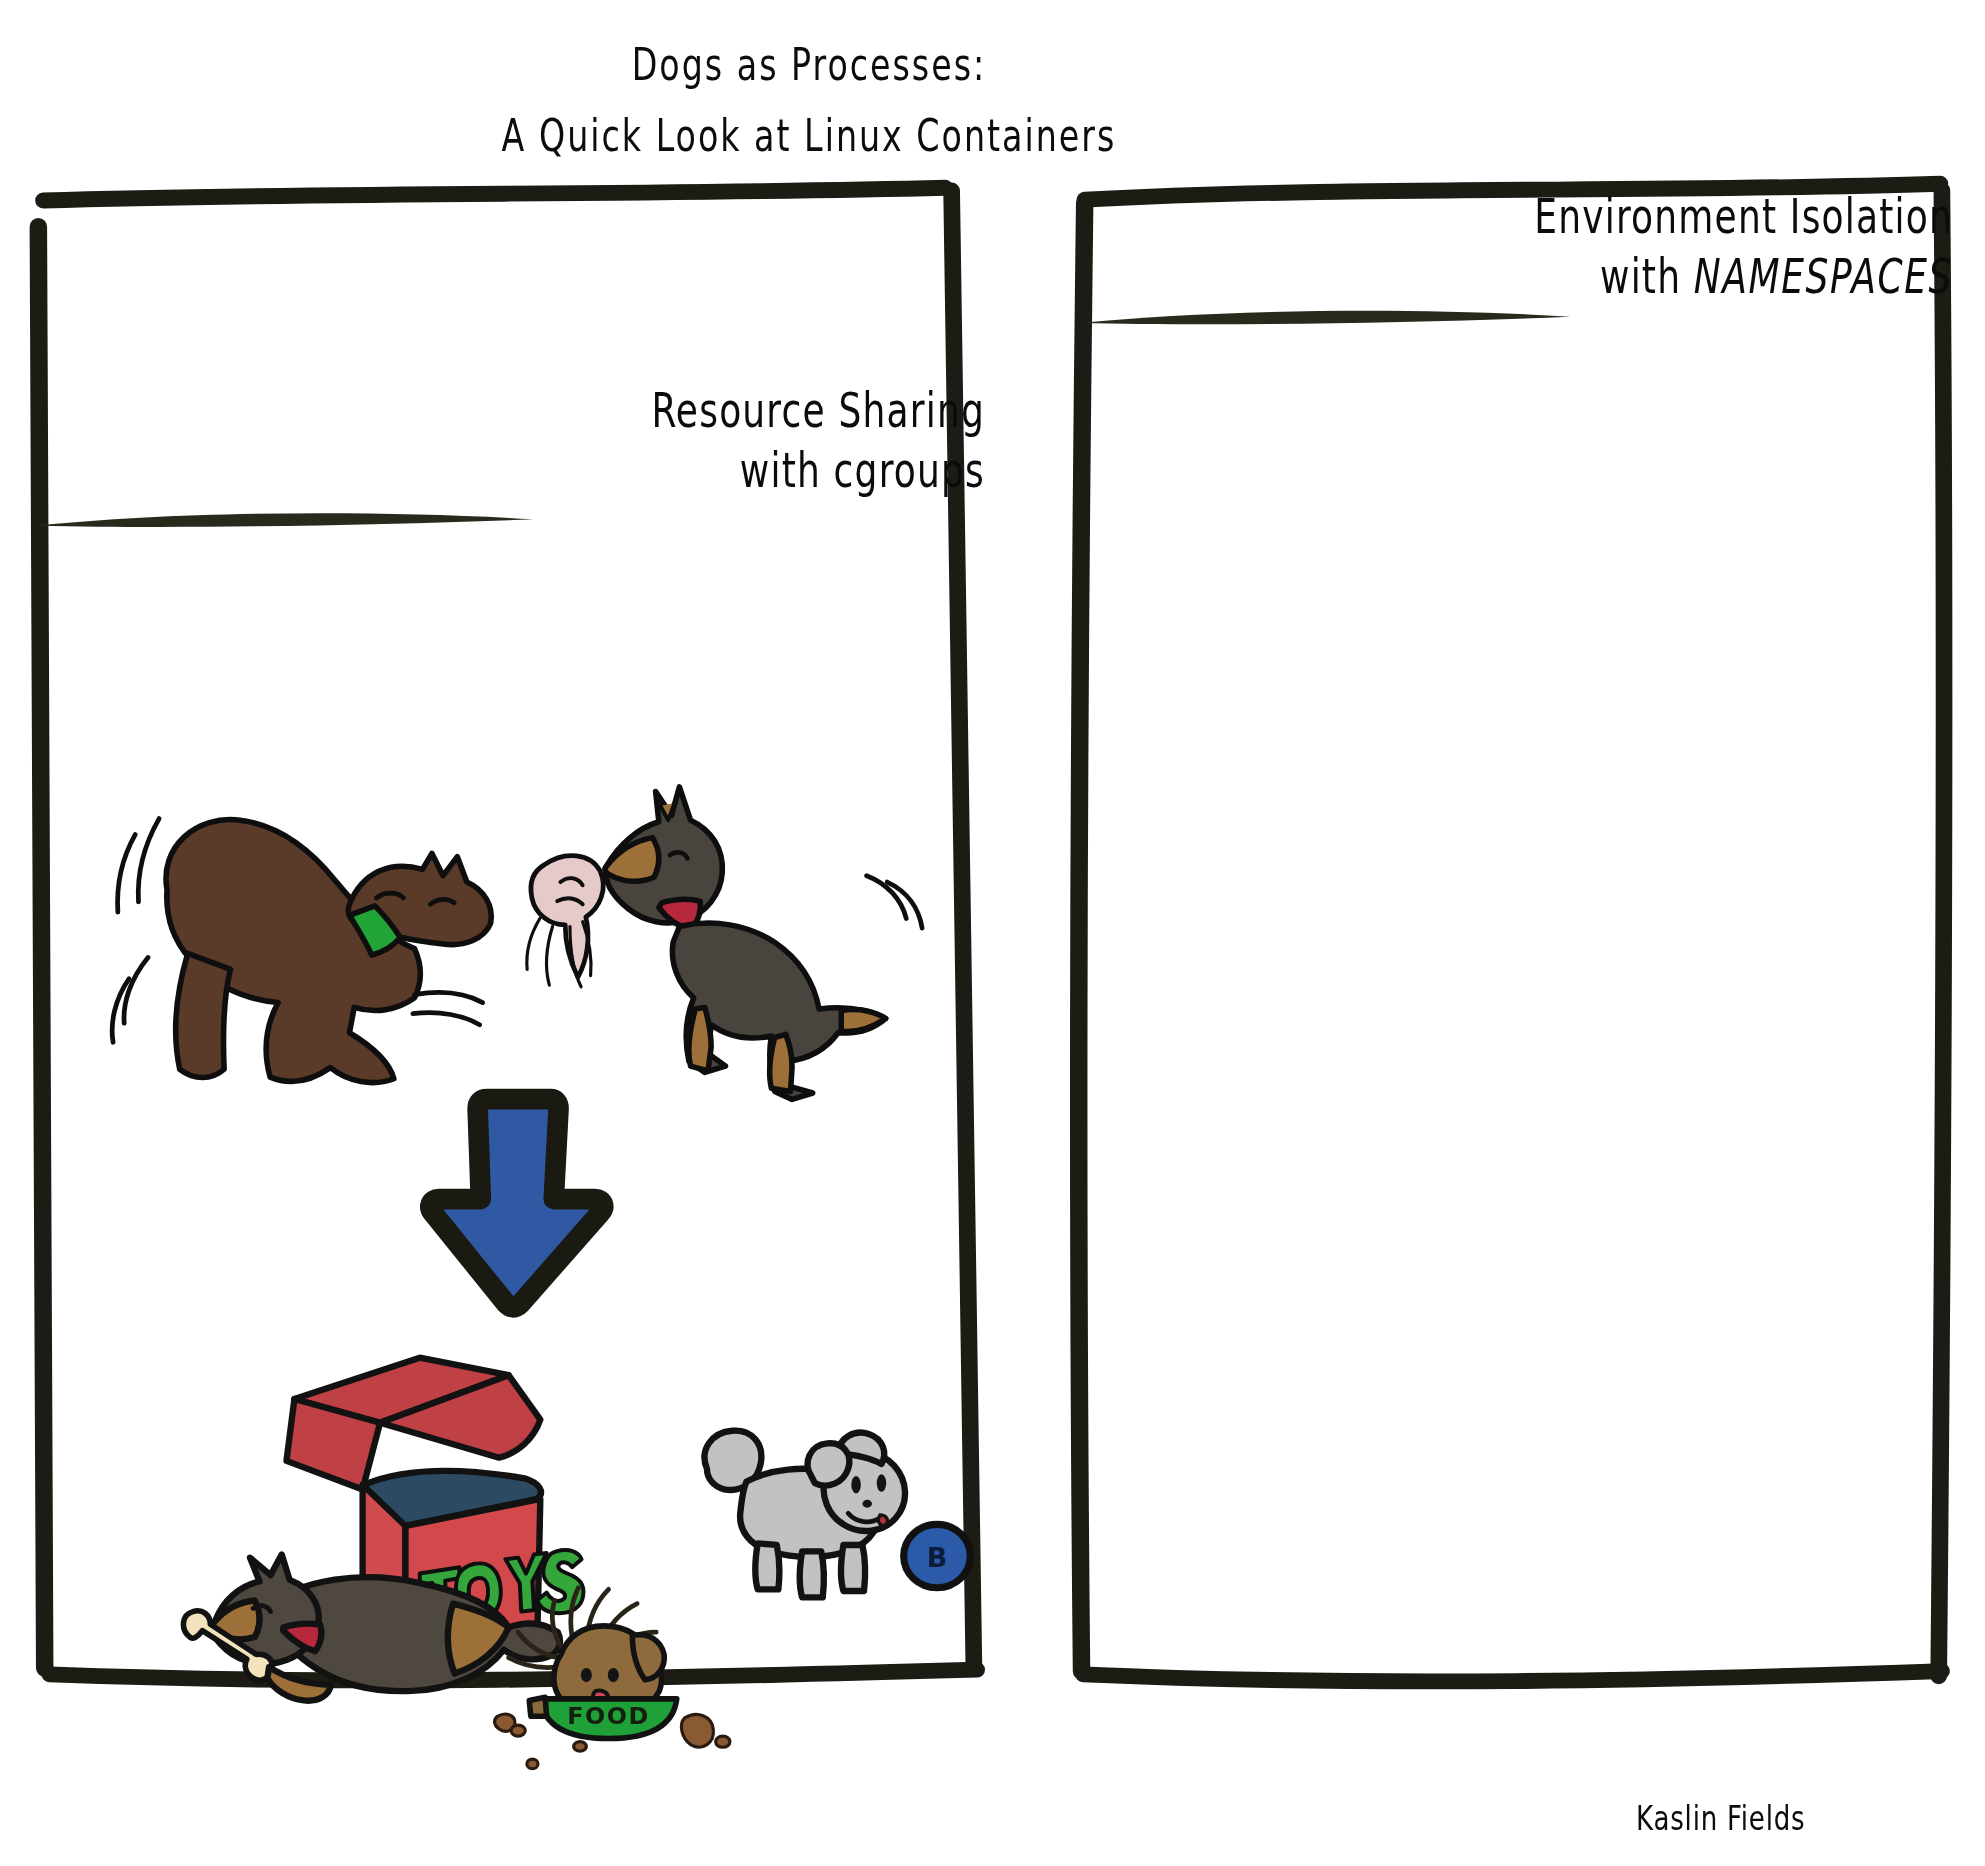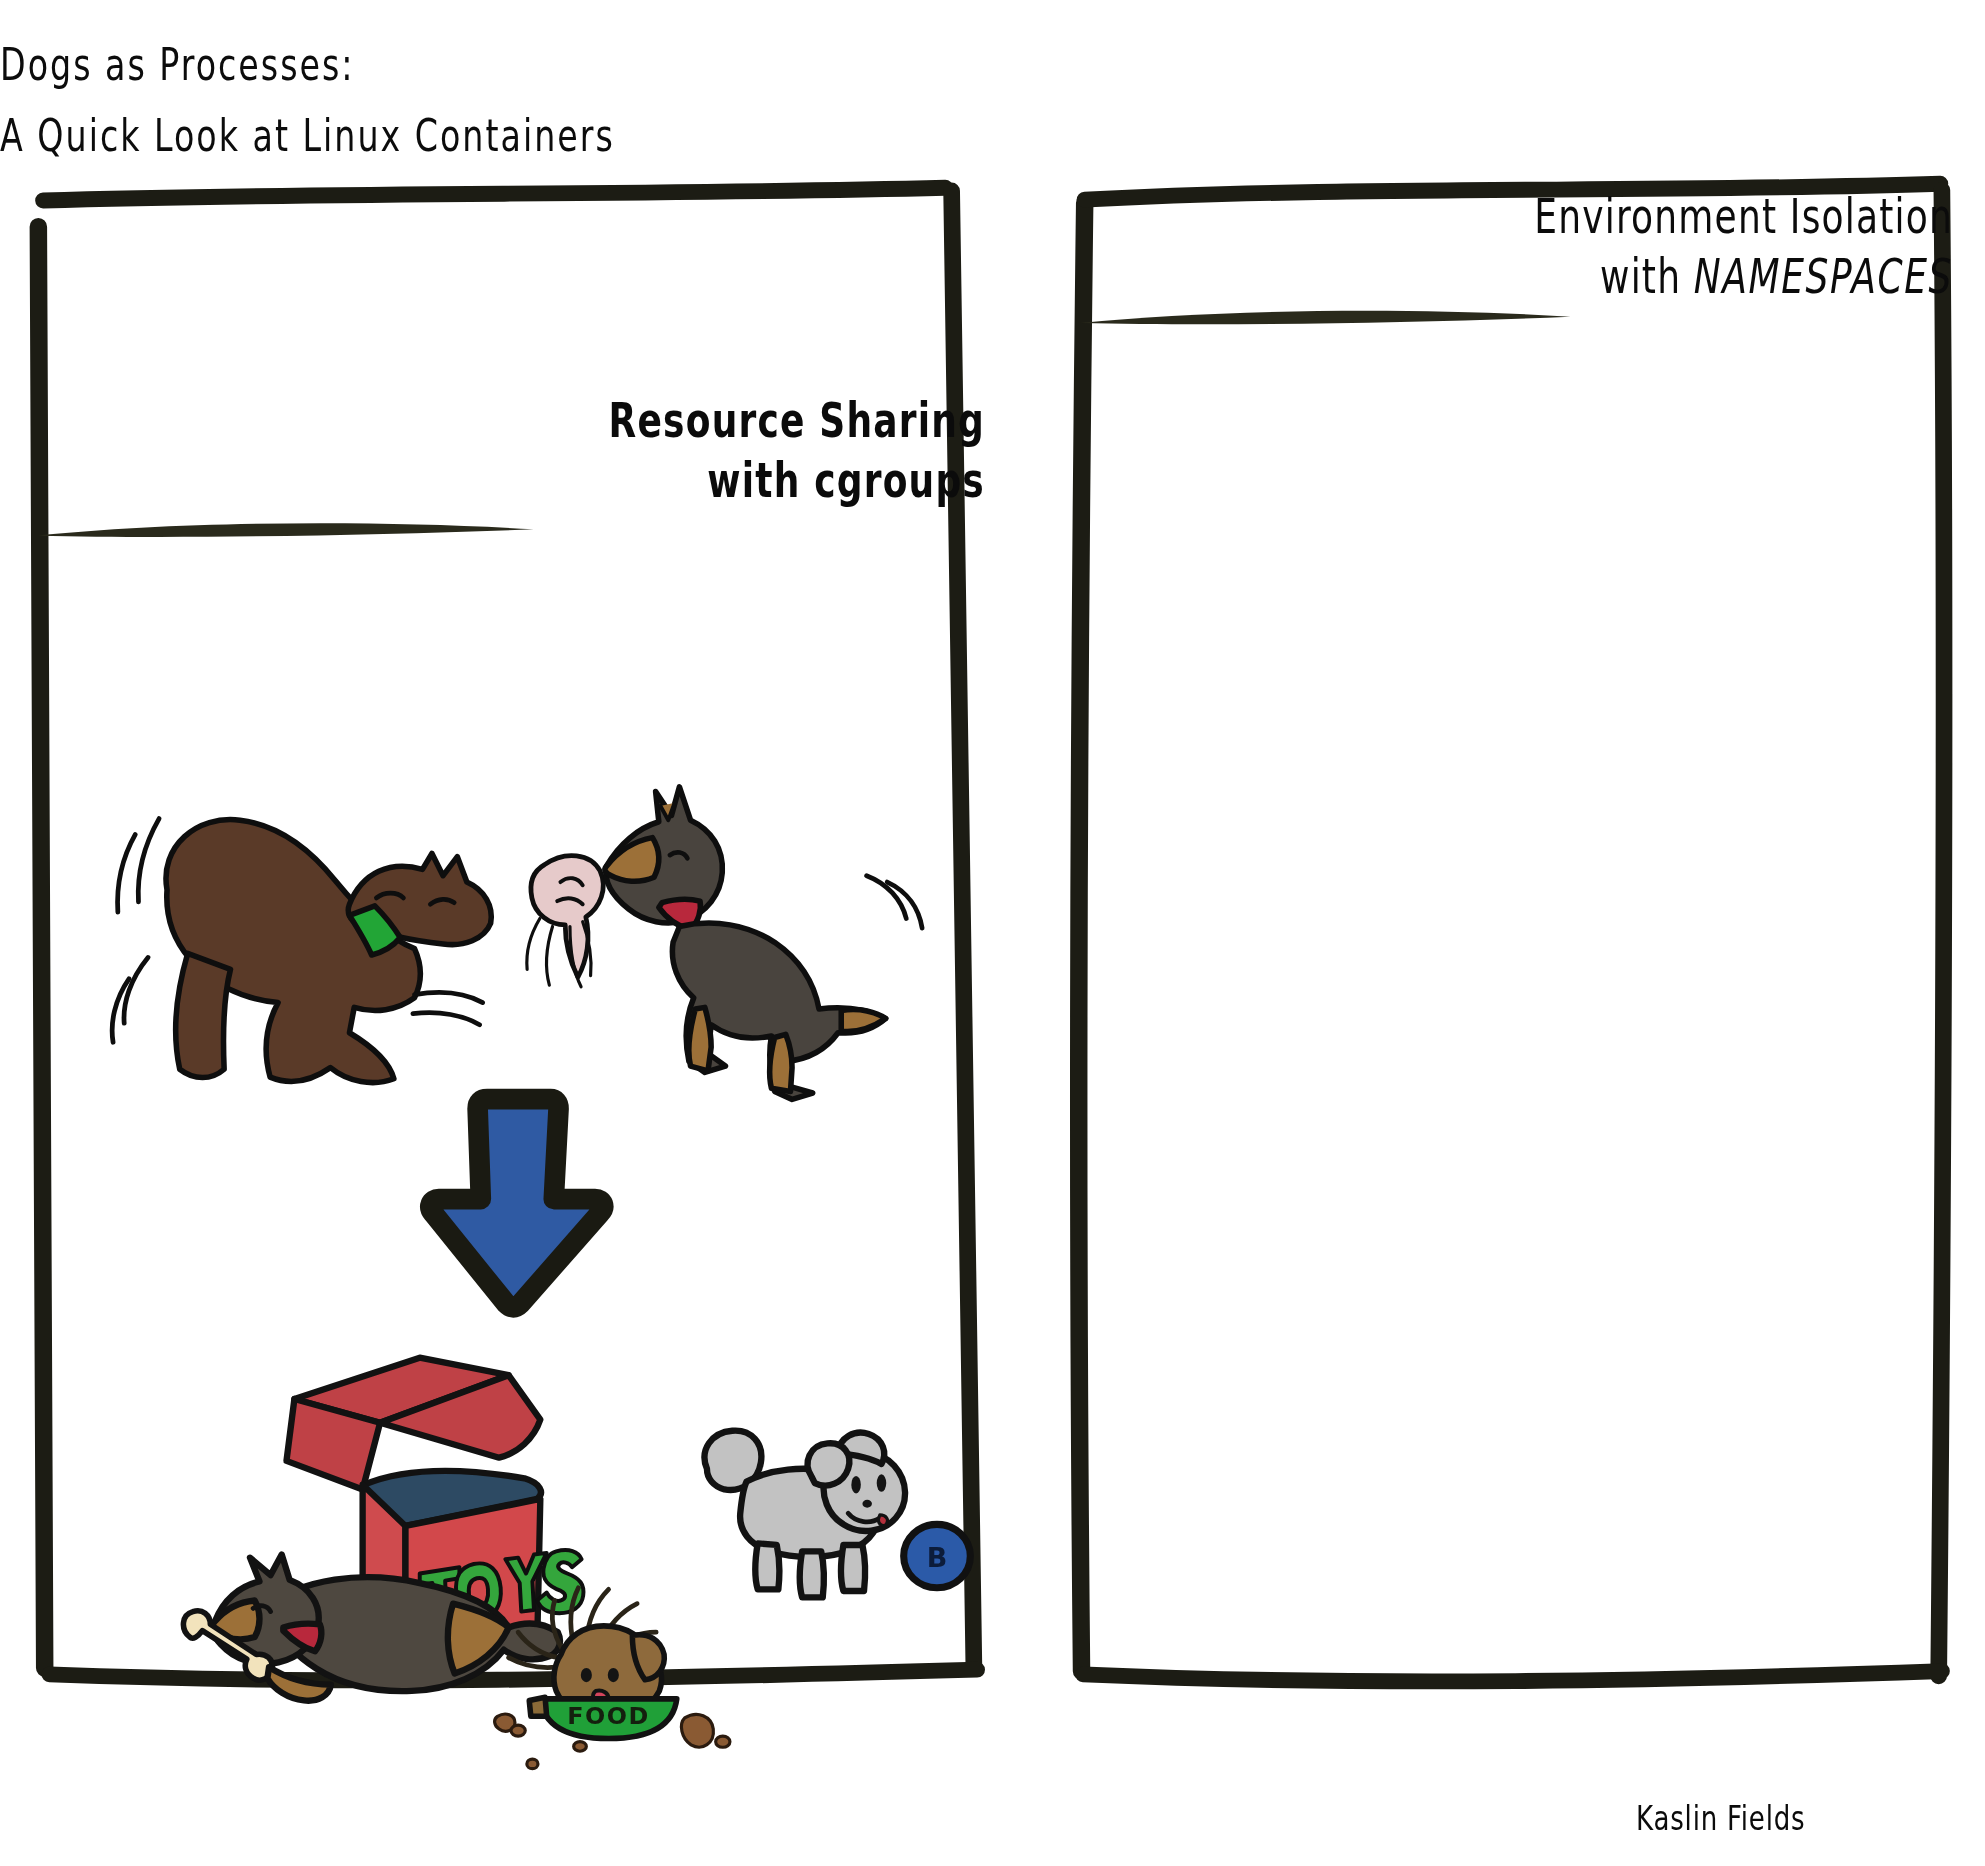--- a/index.html
+++ b/index.html
@@ -5,21 +5,21 @@
 <style>
   html,body{margin:0;padding:0;background:#ffffff;}
   body{
     width:1985px;height:1866px;position:relative;overflow:hidden;
     font-family:"DejaVu Sans","Liberation Sans",sans-serif;
     color:#0d0d0d;
   }
   .stage{position:absolute;inset:0;}
 
   
-  #title-block{position:absolute;left:0;top:40px;width:1618px;text-align:left;}
+  #title-block{position:absolute;left:0;top:40px;width:1618px;text-align:center;}
   .title-line{
     font-family:"DejaVu Sans Condensed","DejaVu Sans","Liberation Sans",sans-serif;
     font-weight:400;letter-spacing:2px;color:#0c0c0c;
     transform:scaleY(1.22);transform-origin:center top;
   }
   #title-line1{font-size:37px;line-height:41px;}
   #title-line2{font-size:37px;line-height:41px;margin-top:30px;}
 
   
   .panel{position:absolute;}
@@ -28,21 +28,21 @@
   .head-line{
     font-family:"DejaVu Sans Condensed","DejaVu Sans","Liberation Sans",sans-serif;
     font-size:40px;letter-spacing:1.2px;color:#0b0b0b;
     transform:scaleY(1.2);transform-origin:center top;
   }
   .head-line .ns{font-style:italic;letter-spacing:1.6px;}
 
   #panel-left{left:32px;top:183px;width:953px;height:1509px;}
   #panel-right{left:1072px;top:179px;width:881px;height:1517px;}
 
-  #left-head{top:210px;font-weight:bold;}
+  #left-head{top:200px;}
   #left-head .l2{margin-top:14.3px;}
   #right-head{top:9.5px;}
   #right-head .l2{margin-top:14.3px;}
 
   
   #signature{
     position:absolute;left:1636px;top:1801px;
     font-family:"DejaVu Sans Condensed","DejaVu Sans","Liberation Sans",sans-serif;
     font-size:29px;letter-spacing:0.8px;color:#0b0b0b;transform:scaleY(1.18);
   }

